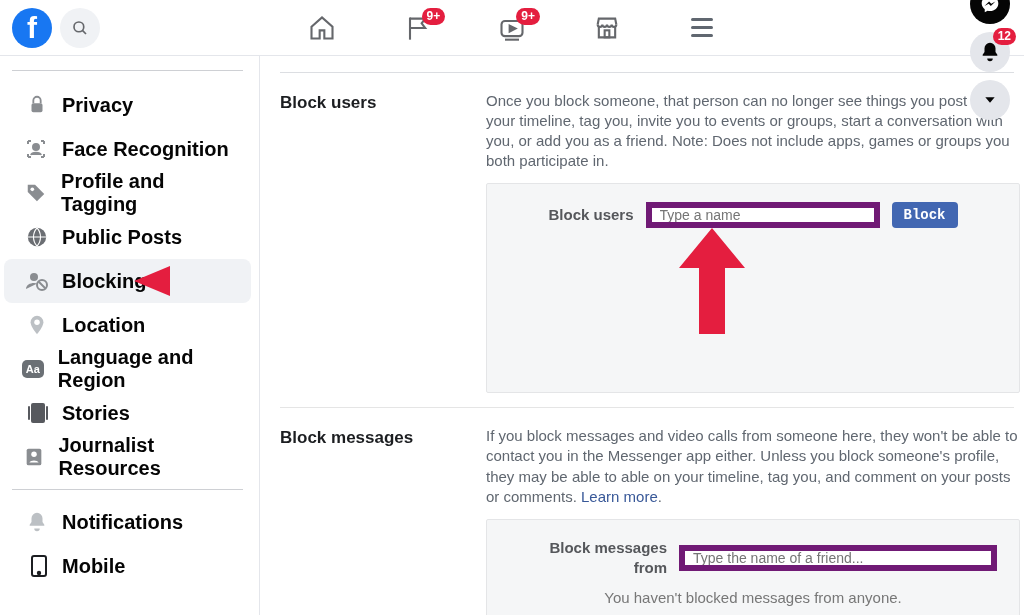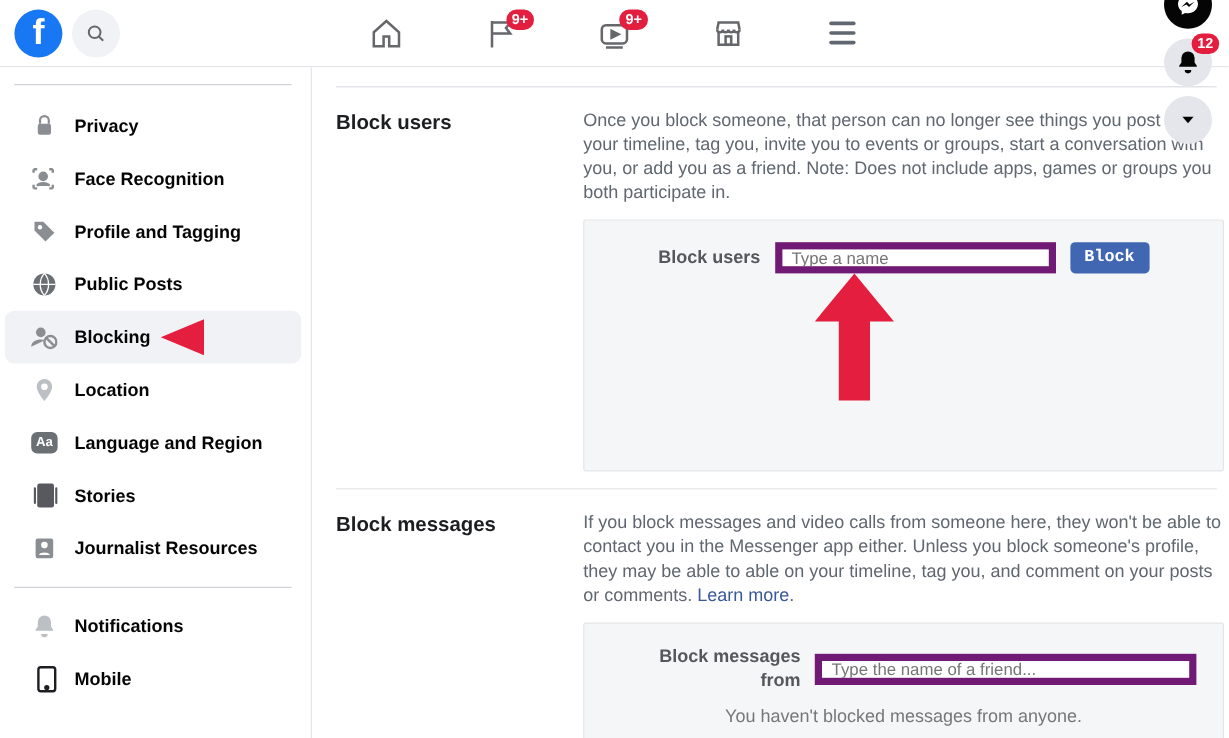--- a/index.html
+++ b/index.html
@@ -19,21 +19,21 @@
   .menu-lines { display:flex; flex-direction:column; gap:5px; }
   .menu-lines span { width:22px; height:3px; background:#606770; border-radius:2px; }
 
   
   .content { display:flex; height: calc(615px - 56px); }
   .sidebar { width: 260px; padding: 8px 8px 0 4px; border-right: 1px solid #e4e6eb; overflow-y:auto; }
   .hr { height:1px; background:#ced0d4; margin:6px 8px 12px; }
   .side-item { display:flex; align-items:center; height:44px; padding: 0 10px; border-radius:8px; cursor:pointer; gap:14px; position:relative; }
   .side-item.active { background:#f0f2f5; }
   .side-item .icn { width:34px; height:34px; display:flex; align-items:center; justify-content:flex-end; }
-  .side-item .lbl { font-size:15px; font-weight:600; color:#050505; }
+  .side-item .lbl { font-size:20px; font-weight:600; color:#050505; }
   .sep { height:1px; background:#ced0d4; margin:10px 8px; }
 
   .main { flex:1; padding: 12px 4px 0 20px; overflow-y:auto; color:#606770; }
   .main-top-line { height:1px; background:#dcdee2; margin: 4px 6px 18px 0; }
   .section { display:flex; gap:26px; margin-bottom: 14px;}
   .section-title { width: 180px; font-size:17px; font-weight:700; color:#1c1e21; padding-top:2px; }
   .section-body { flex:1; font-size:15px; line-height:1.34; color:#606770; }
   .gray-box { background:#f5f6f7; border:1px solid #e4e5e7; border-radius:2px; margin-top:12px; padding:18px 22px; }
   .field-row { display:flex; align-items:center; justify-content:center; gap:12px; }
   .field-label { font-size:15px; font-weight:700; color:#55575b; text-align:right; }

